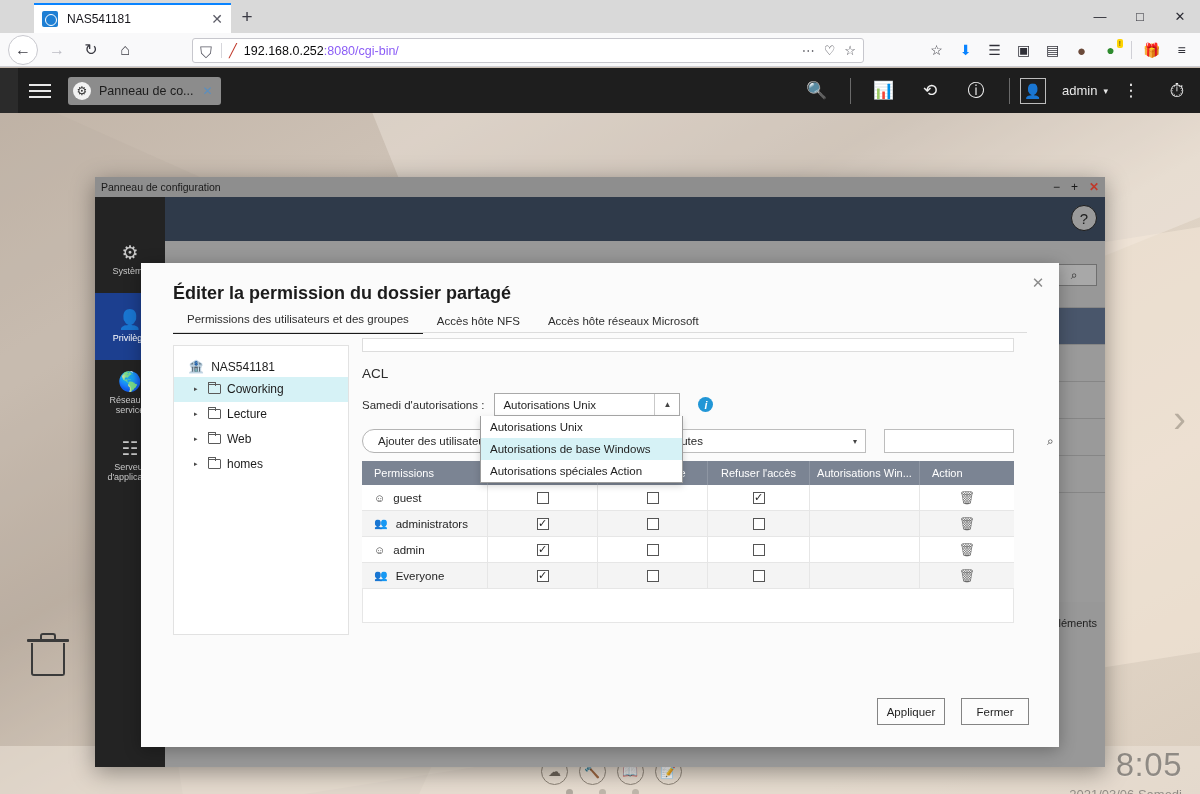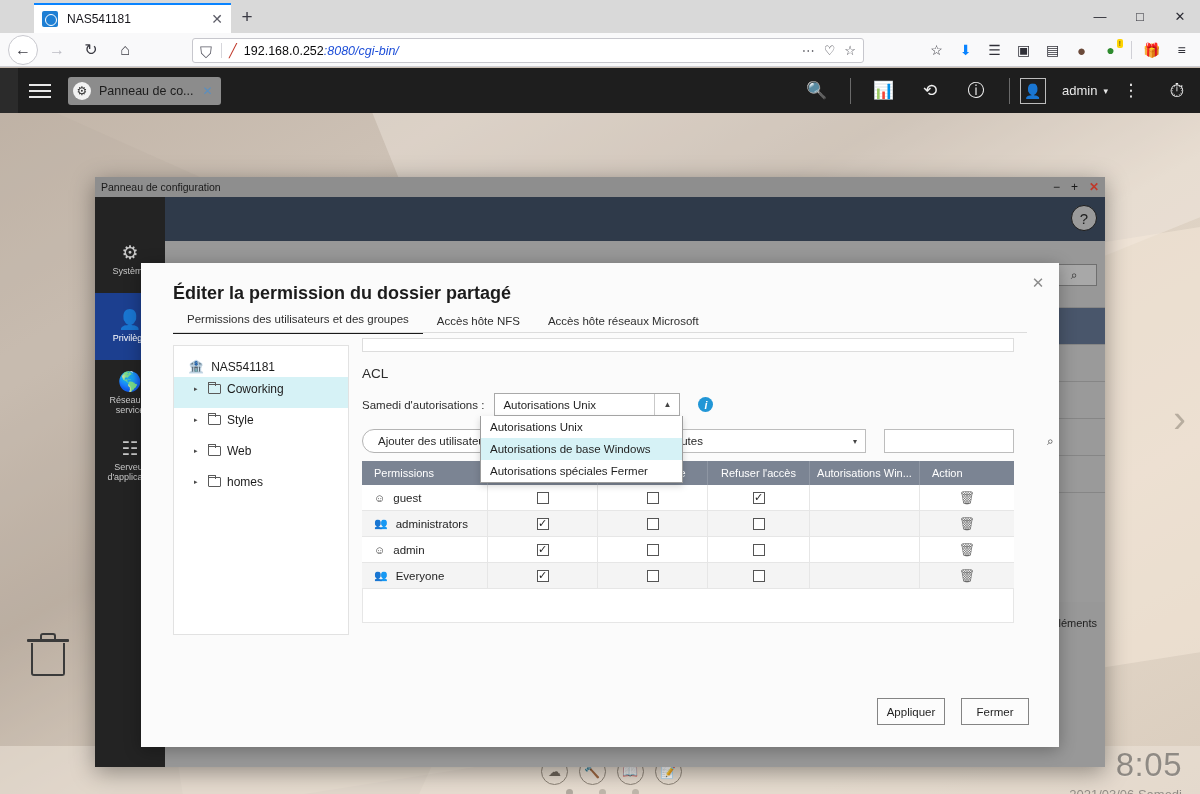--- a/index.html
+++ b/index.html
@@ -57,21 +57,21 @@
   .navbtn.back { border: 1px solid #c9c9cf; background: #fff; margin-left: 8px; }
   .navbtn.fwd { color: #bdbdc4; }
   .urlbar {
     position: absolute; left: 192px; top: 5px; width: 672px; height: 25px;
     background: #fff; border: 1px solid #c7c7cd; border-radius: 3px;
     display: flex; align-items: center; padding: 0 7px;
   }
   .shield-icon { width: 14px; height: 14px; color: #5b5b66; }
   .urlsep { width: 1px; height: 15px; background: #d6d6db; margin: 0 7px; }
   .url-text { font-size: 12.5px; color: #0c0c0d; flex: 1; white-space: nowrap; }
-  .url-text .dim { color: #1d4ed8; font-style: italic; }
+  .url-text .dim { color: #8b5cf6; }
   .urlbar-icons { display: flex; align-items: center; gap: 9px; color: #4a4a52; font-size: 13px; }
   .tb-icons {
     position: absolute; right: 6px; top: 0; height: 34px;
     display: flex; align-items: center; gap: 4px;
   }
   .tb-icon {
     width: 25px; height: 25px; display: flex; align-items: center; justify-content: center;
     color: #2f2f37; font-size: 14px; cursor: pointer; position: relative;
   }
   .tb-sep { width: 1px; height: 18px; background: #d0d0d6; margin: 0 4px; }
@@ -205,21 +205,21 @@
 
   .modal-content { position: absolute; left: 32px; top: 82px; width: 854px; height: 290px; display: flex; }
   .tree-pane {
     width: 176px; border: 1px solid #e2e2e2; background: #fff; padding: 10px 0 0 0;
   }
   .tree-root {
     display: flex; align-items: center; gap: 7px; padding: 3px 0 3px 14px;
     font-size: 12px; color: #1c1c1c;
   }
   .tree-item {
-    display: flex; align-items: center; gap: 6px; padding: 5px 0 12px 20px;
+    display: flex; align-items: center; gap: 6px; padding: 5px 0 6px 20px;
     font-size: 12px; color: #1c1c1c; cursor: pointer;
   }
   .tree-item.selected { background: #d6f2f6; }
   .tw-arrow { font-size: 7px; color: #4a4a4a; width: 8px; }
   .folder-ico {
     display: inline-block; width: 13px; height: 10px; border: 1.2px solid #5a5a5a;
     border-radius: 1px; position: relative;
   }
   .folder-ico::before {
     content: ""; position: absolute; left: -1.2px; top: -3.4px; width: 6px; height: 3px;
@@ -541,21 +541,21 @@
               <span>NAS541181</span>
             </div>
             <div class="tree-item selected">
               <span class="tw-arrow">▸</span>
               <span class="folder-ico"></span>
               <span>Coworking</span>
             </div>
             <div class="tree-item">
               <span class="tw-arrow">▸</span>
               <span class="folder-ico"></span>
-              <span>Style</span>
+              <span>Lecture</span>
             </div>
             <div class="tree-item">
               <span class="tw-arrow">▸</span>
               <span class="folder-ico"></span>
               <span>Web</span>
             </div>
             <div class="tree-item">
               <span class="tw-arrow">▸</span>
               <span class="folder-ico"></span>
               <span>homes</span>
@@ -571,21 +571,21 @@
               <div class="select-box">
                 <span class="select-val">Autorisations Unix</span>
                 <span class="select-arrow">▲</span>
               </div>
               <div class="info-ico">i</div>
             </div>
 
             <div class="dropdown-list">
               <div class="dd-opt">Autorisations Unix</div>
               <div class="dd-opt hl">Autorisations de base Windows</div>
-              <div class="dd-opt">Autorisations spéciales Fermer</div>
+              <div class="dd-opt">Autorisations spéciales Action</div>
             </div>
 
             <div class="toolbar-row">
               <div class="btn-pill">Ajouter des utilisateurs</div>
             </div>
             <div class="filter-select">
               <span class="filter-val">Toutes</span>
               <span class="filter-arrow">▾</span>
             </div>
             <div class="search-box">

